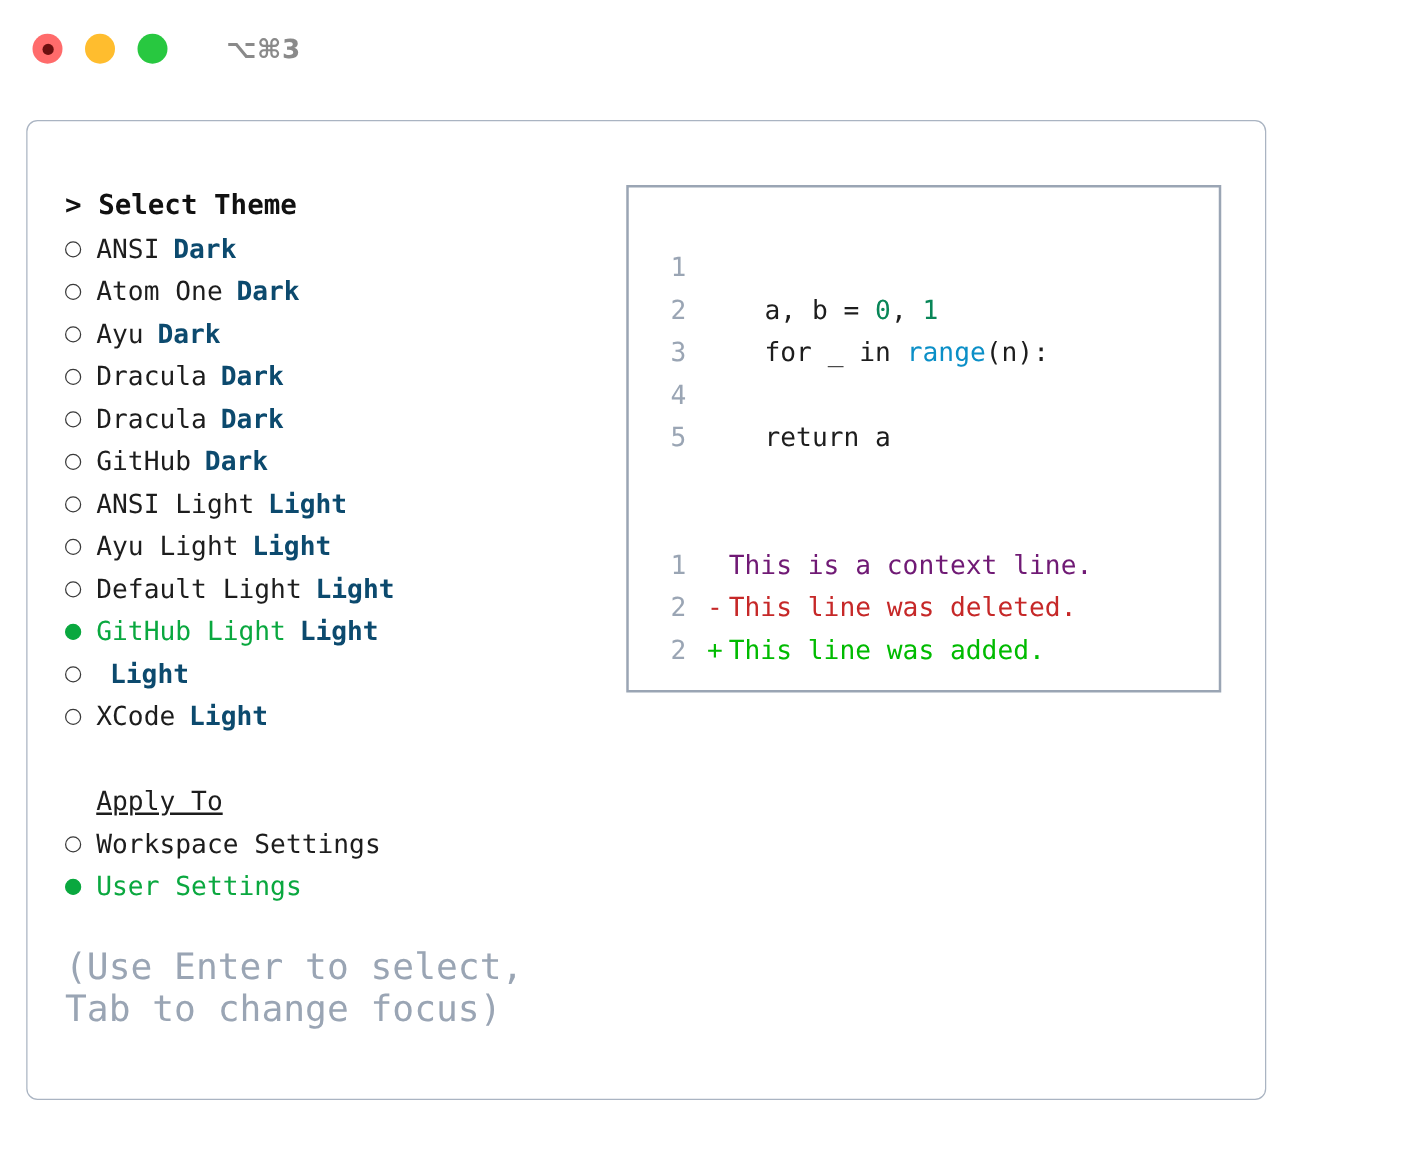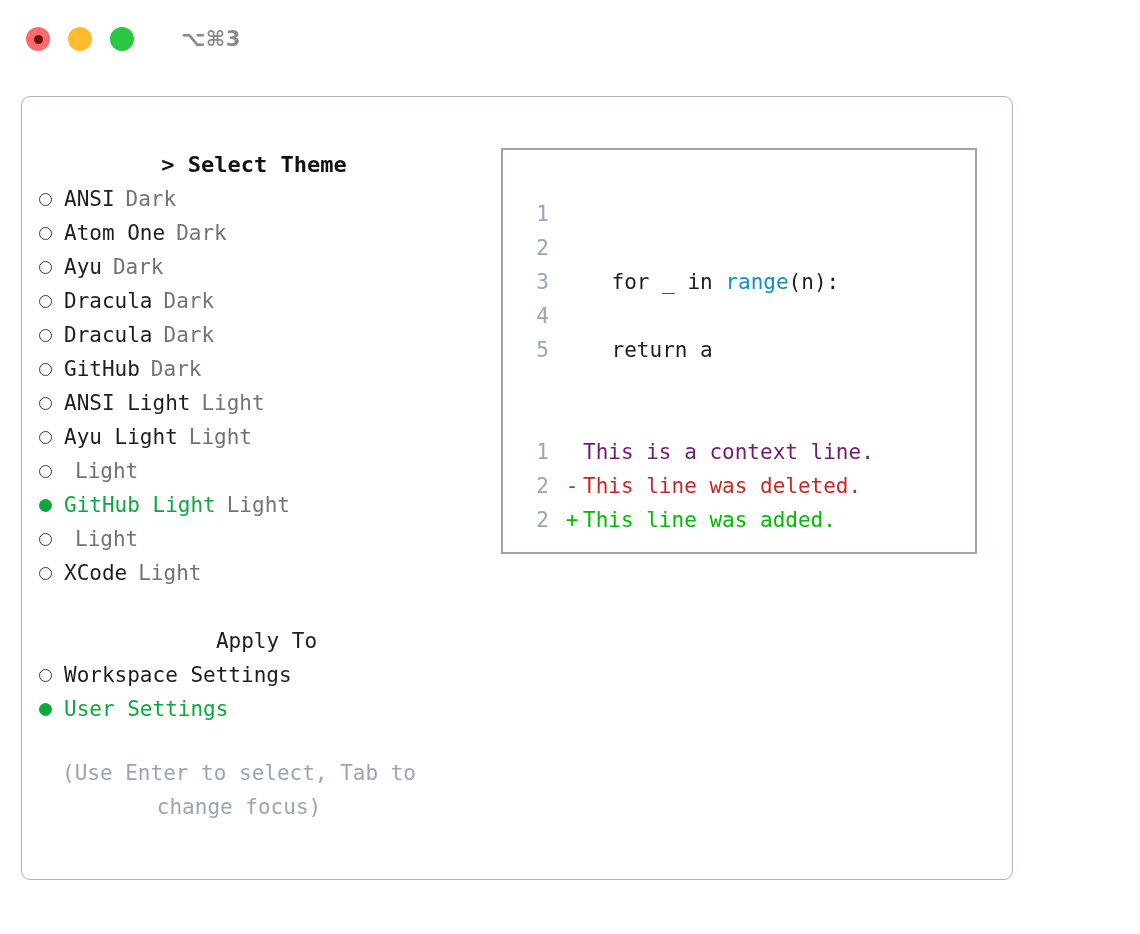--- a/index.html
+++ b/index.html
@@ -83,24 +83,23 @@
   .columns {
     position: absolute;
     left: 0; top: 0;
     width: 100%;
     height: 100%;
   }
 
   
   .left-col {
     position: absolute;
-    left: 17px;
+    left: 30px;
     top: 51px;
     width: 430px;
-    text-align: center;
   }
 
   .section-header {
     font-size: 22px;
     font-weight: bold;
     color: #111111;
     line-height: 34px;
     white-space: pre;
   }
   .section-header .caret { color: #111111; }
@@ -125,38 +124,40 @@
     border: 1.6px solid #3a3a3a;
     background: transparent;
   }
   .bullet.filled {
     background: #0aa83f;
     border: 1.6px solid #0aa83f;
   }
   .opt-label { color: #1d1d1d; }
   .opt-row.selected .opt-label { color: #0aa83f; }
   .opt-tag {
-    color: #737373;
+    color: #0c4a6e;
     margin-left: 11px;
+    font-weight: bold;
   }
 
   .apply-header {
     font-size: 21px;
     color: #1d1d1d;
     line-height: 34px;
     height: 34px;
     padding-left: 25px;
     white-space: pre;
+    text-decoration: underline;
   }
 
   .spacer-row { height: 34px; }
 
   .hint {
     margin-top: 30px;
-    font-size: 21px;
+    font-size: 29px;
     line-height: 34px;
     color: #9aa5b4;
     width: 400px;
     white-space: pre-wrap;
   }
 
   
   .right-col {
     position: absolute;
     left: 479px;
@@ -266,20 +267,21 @@
           <span class="opt-label">ANSI Light</span>
           <span class="opt-tag">Light</span>
         </div>
         <div class="opt-row">
           <span class="bullet empty"></span>
           <span class="opt-label">Ayu Light</span>
           <span class="opt-tag">Light</span>
         </div>
         <div class="opt-row">
           <span class="bullet empty"></span>
+          <span class="opt-label">Default Light</span>
           <span class="opt-tag">Light</span>
         </div>
         <div class="opt-row selected">
           <span class="bullet filled"></span>
           <span class="opt-label">GitHub Light</span>
           <span class="opt-tag">Light</span>
         </div>
         <div class="opt-row">
           <span class="bullet empty"></span>
           <span class="opt-tag">Light</span>
@@ -309,20 +311,21 @@
       <div class="right-col">
 
         <div class="preview-box">
 
           <div class="code-line">
             <span class="lineno">1</span>
           </div>
 
           <div class="code-line">
             <span class="lineno">2</span>
+            <span class="code-text"><span>    a, b = </span><span class="tok-num">0</span><span>, </span><span class="tok-num">1</span></span>
           </div>
 
           <div class="code-line">
             <span class="lineno">3</span>
             <span class="code-text"><span>    for _ in </span><span class="tok-call">range</span><span>(n):</span></span>
           </div>
 
           <div class="code-line">
             <span class="lineno">4</span>
           </div>

